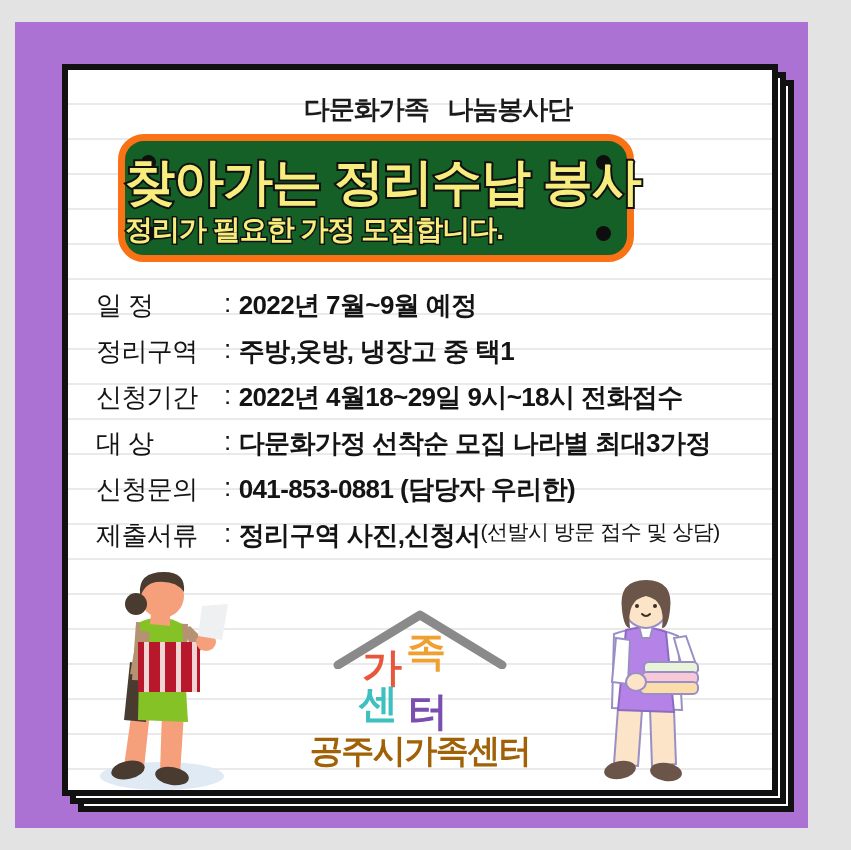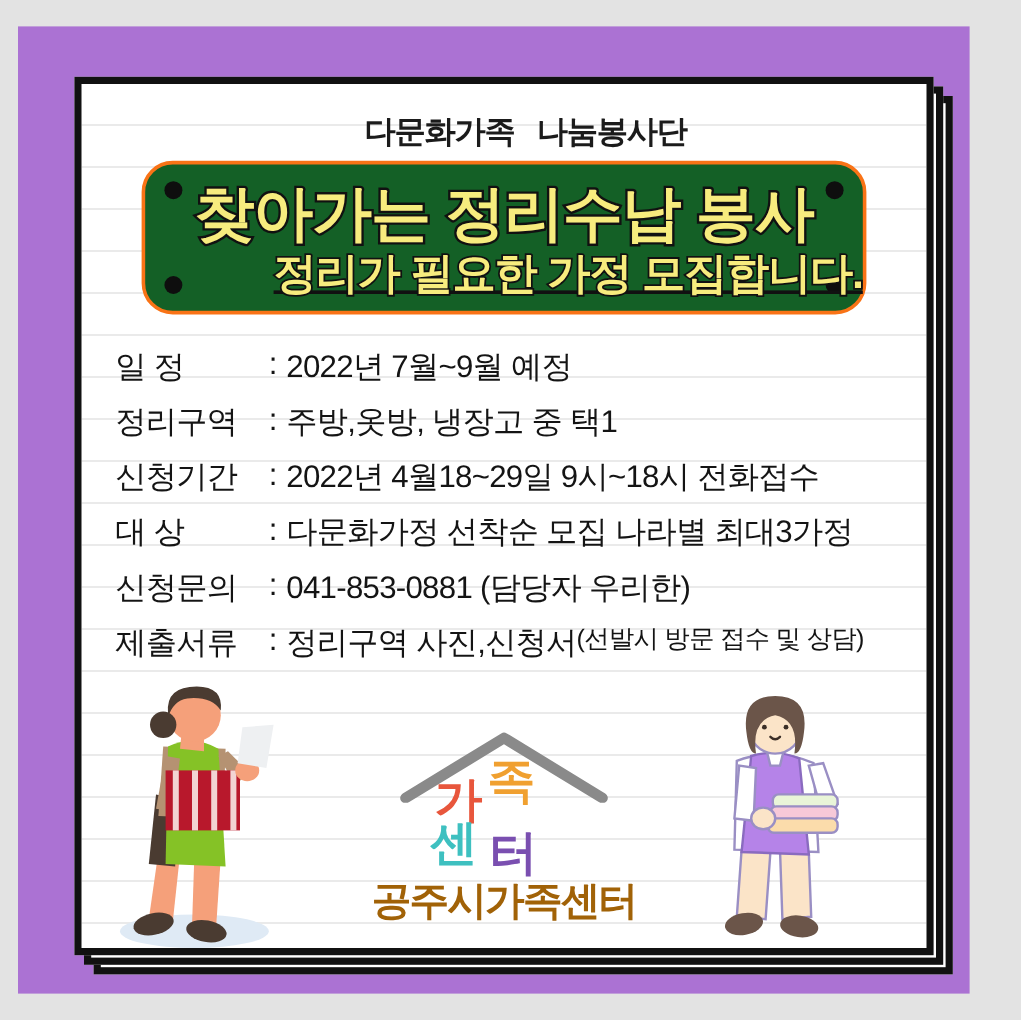--- a/index.html
+++ b/index.html
@@ -67,23 +67,23 @@
     letter-spacing:-1px;
     color:#1b1b1b;
     white-space:pre;
     padding-left:36px;
   }
 
   
   #green-board{
     position:absolute;
     left:50px; top:64px;
-    width:604px; height:128px;
+    width:516px; height:128px;
     background:#146026;
-    border:3px solid #f97316;
+    border:7px solid #f97316;
     border-radius:26px;
   }
   .board-dot{
     position:absolute;
     width:15px; height:15px;
     border-radius:50%;
     background:#0e0e0e;
   }
   #board-dot-tl{ left:16px; top:14px; }
   #board-dot-tr{ right:16px; top:14px; }
@@ -98,29 +98,28 @@
     font-weight:900;
     letter-spacing:-1px;
     color:#f7ec7e;
     -webkit-text-stroke:4px #111111;
     paint-order:stroke fill;
     white-space:nowrap;
   }
   #board-sub-title{
     position:absolute;
     bottom:6px; left:0; right:0;
-    text-align:right;
-    font-size:36px;
+    text-align:left;
+    font-size:28px;
     font-weight:900;
     letter-spacing:-1px;
     color:#f7ec7e;
     -webkit-text-stroke:3px #111111;
     paint-order:stroke fill;
     white-space:nowrap;
-    text-decoration:underline;
   }
 
   
   #info-list{
     position:absolute;
     left:28px; top:218px;
     width:660px;
   }
   .info-row{
     display:flex;
@@ -131,21 +130,21 @@
     color:#141414;
     letter-spacing:-0.6px;
     white-space:nowrap;
   }
   .info-label{
     display:inline-block;
     min-width:128px;
     font-weight:400;
   }
   .info-colon{ margin-right:8px; }
-  .info-value{ font-weight:400; }
+  .info-value{ font-weight:700; }
   .info-note{ font-size:21px; letter-spacing:-0.5px; }
 
   
   #logo-block{
     position:absolute;
     left:50%; bottom:16px;
     transform:translateX(-50%);
     width:300px;
     text-align:center;
   }

